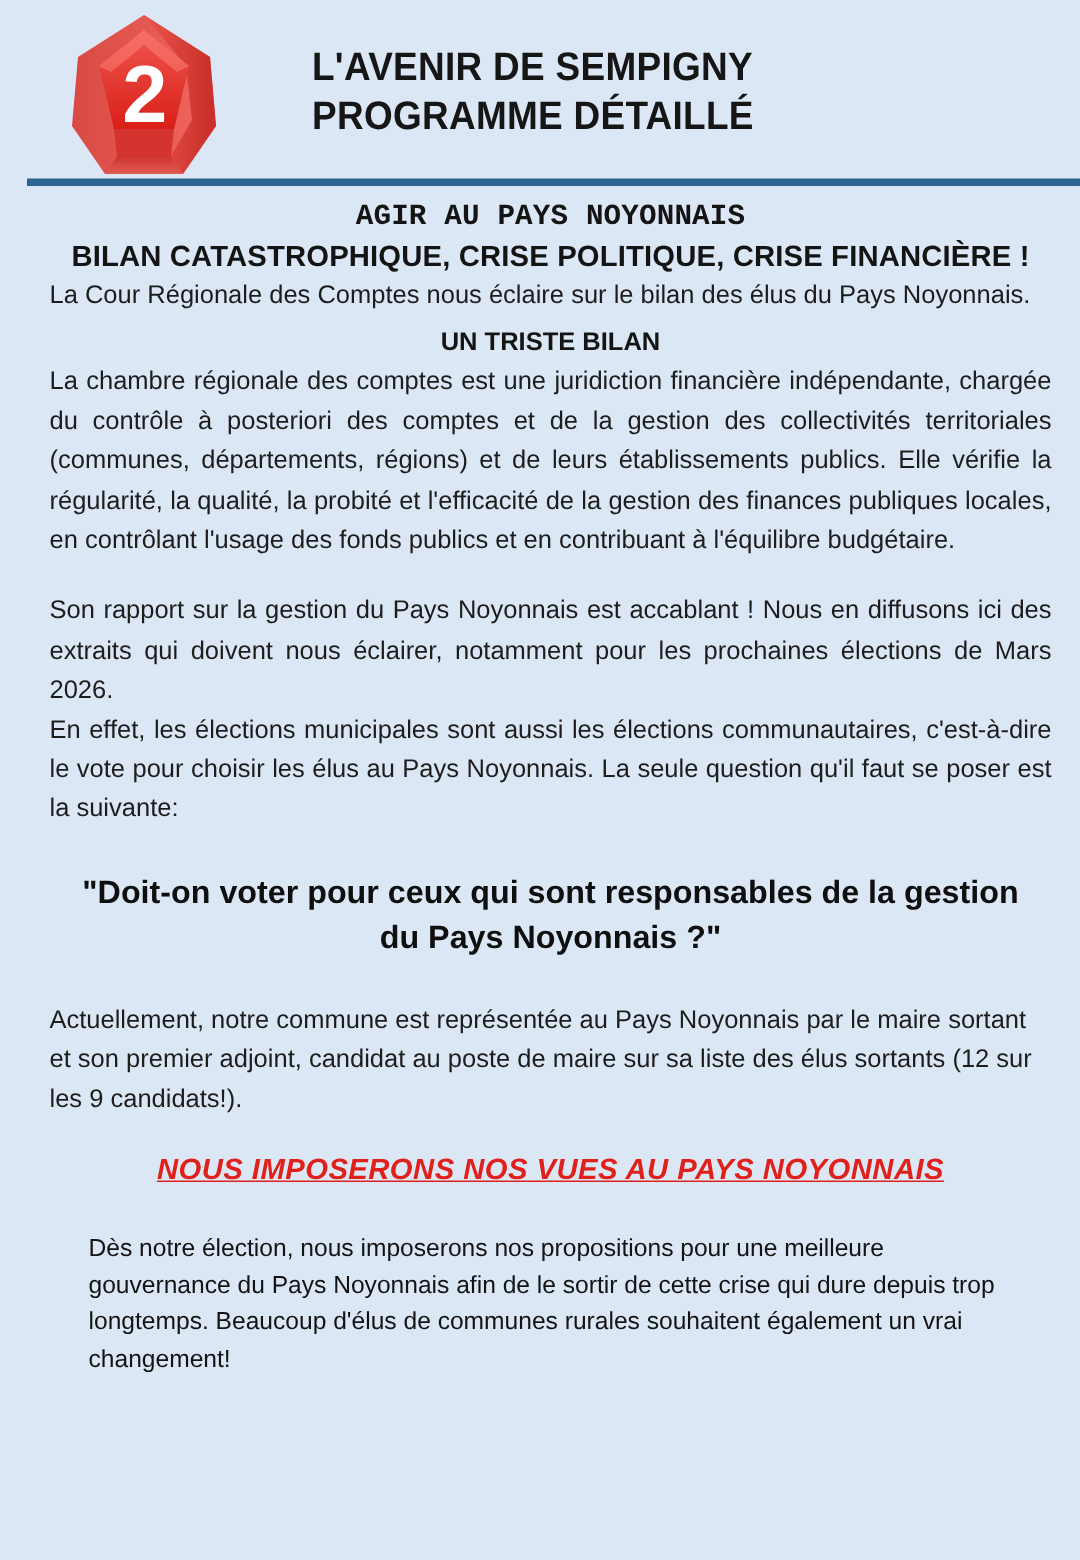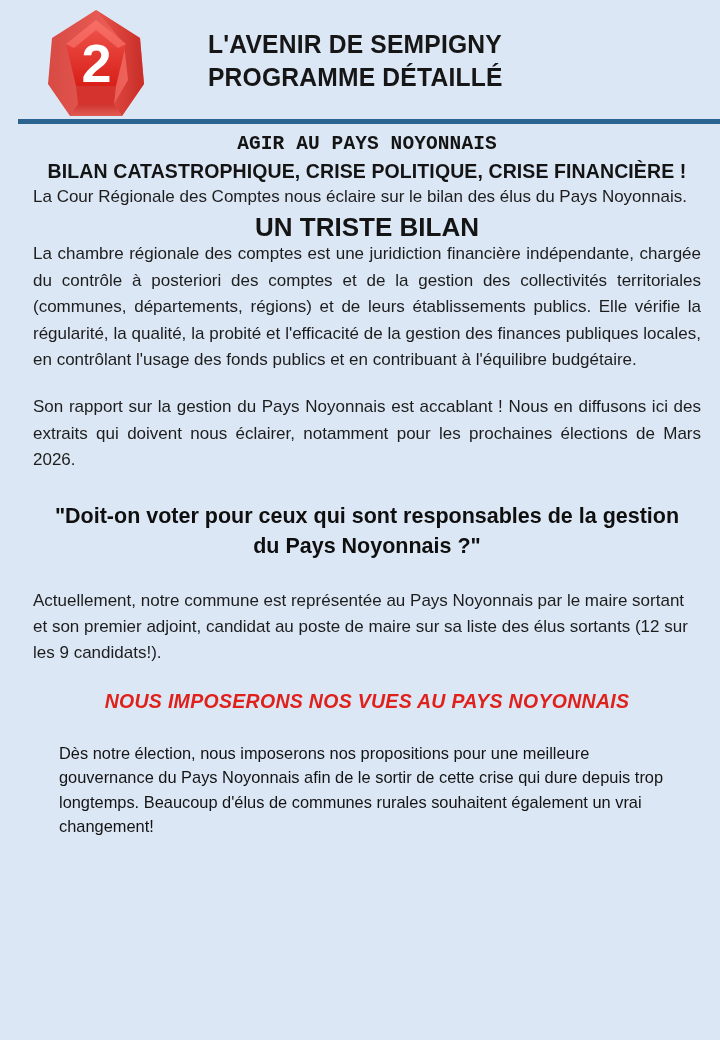--- a/index.html
+++ b/index.html
@@ -96,21 +96,21 @@
     font-size: 17px;
     line-height: 26.4px;
     color: #1d1d1d;
   }
   .just { text-align: justify; text-align-last: left; }
   .left { text-align: left; }
 
   .sub-head {
     text-align: center;
     font-weight: bold;
-    font-size: 26px;
+    font-size: 17px;
     line-height: 27px;
     margin: 4px 0 0 0;
     color: #141414;
   }
   .gap-md { height: 21px; }
   .gap-lg { height: 27px; }
 
   .quote {
     text-align: center;
     font-family: "Liberation Sans Narrow", "Liberation Sans", sans-serif;
@@ -125,20 +125,21 @@
   .red-banner {
     text-align: center;
     font-family: "Liberation Sans Narrow", "Liberation Sans", sans-serif;
     font-weight: bold;
     font-style: italic;
     font-size: 19.5px;
     line-height: 26px;
     letter-spacing: 0.3px;
     color: #e0201b;
     margin: 0;
+    text-decoration: underline;
   }
 
   .closing {
     text-align: left;
     font-size: 16.4px;
     line-height: 24.5px;
     color: #141414;
     margin: 0;
     padding: 0 26px;
   }
@@ -200,20 +201,21 @@
   <p class="left">La Cour Régionale des Comptes nous éclaire sur le bilan des élus du Pays Noyonnais.</p>
 
   <h2 class="sub-head">UN TRISTE BILAN</h2>
 
   <p class="just">La chambre régionale des comptes est une juridiction financière indépendante, chargée du contrôle à posteriori des comptes et de la gestion des collectivités territoriales (communes, départements, régions) et de leurs établissements publics. Elle vérifie la régularité, la qualité, la probité et l'efficacité de la gestion des finances publiques locales, en contrôlant l'usage des fonds publics et en contribuant à l'équilibre budgétaire.</p>
 
   <div class="gap-md"></div>
 
   <p class="just">Son rapport sur la gestion du Pays Noyonnais est accablant ! Nous en diffusons ici des extraits qui doivent nous éclairer, notamment pour les prochaines élections de Mars 2026.</p>
 
+  <p class="just">En effet, les élections municipales sont aussi les élections communautaires, c'est-à-dire le vote pour choisir les élus au Pays Noyonnais. La seule question qu'il faut se poser est la suivante:</p>
 
   <div class="gap-lg"></div>
 
   <p class="quote">"Doit-on voter pour ceux qui sont responsables de la gestion du Pays Noyonnais ?"</p>
 
   <div class="gap-lg"></div>
 
   <p class="left">Actuellement, notre commune est représentée au Pays Noyonnais par le maire sortant et son premier adjoint, candidat au poste de maire sur sa liste des élus sortants (12 sur les 9 candidats!).</p>
 
   <div class="gap-md"></div>

